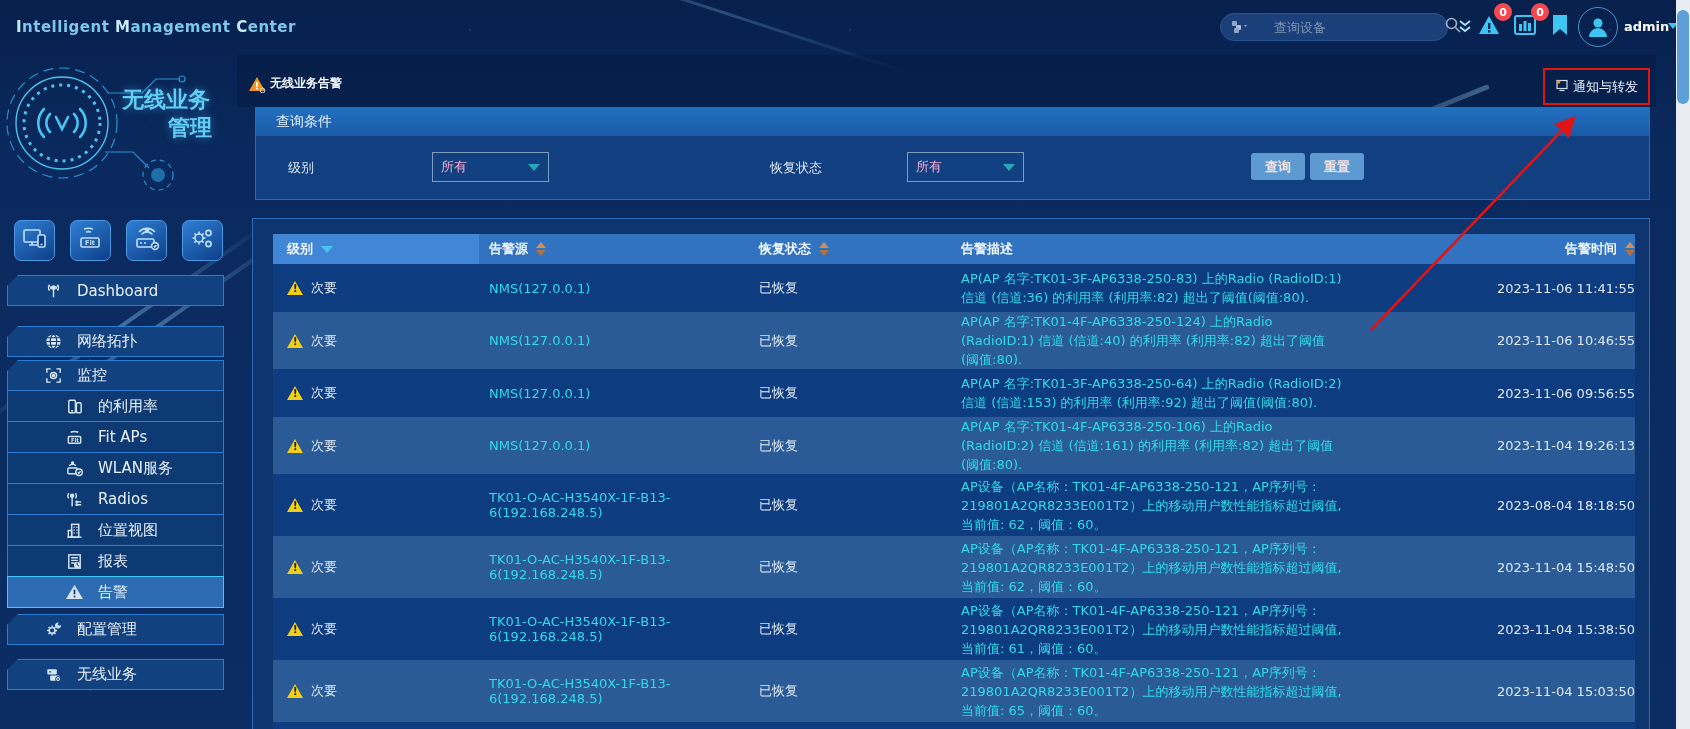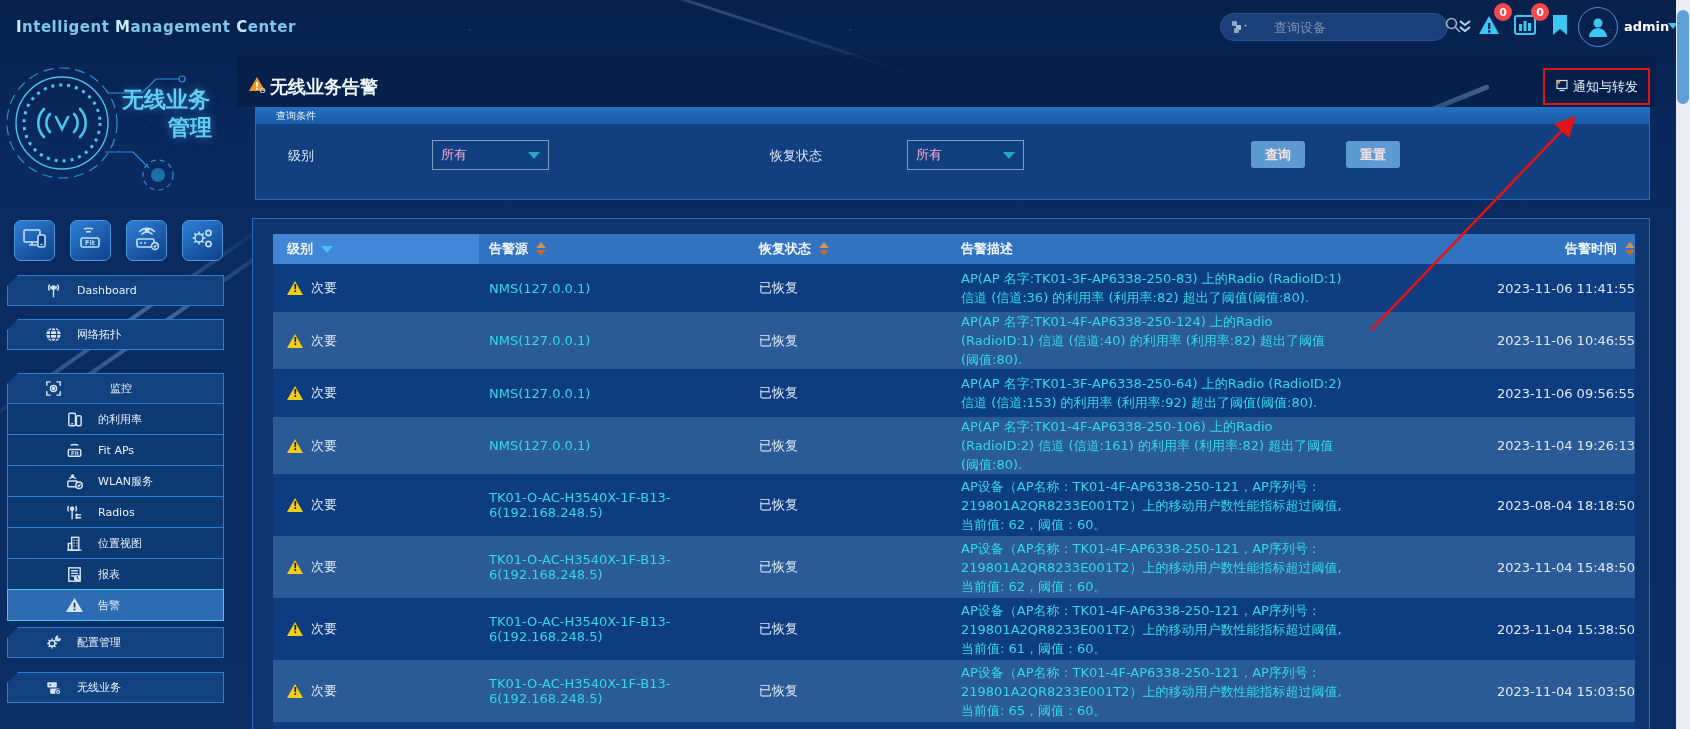--- a/index.html
+++ b/index.html
@@ -42,40 +42,40 @@
   
   .sidebar { position:absolute; left:0; top:55px; width:237px; height:674px; }
   .logo-wrap { position:absolute; left:0; top:2px; width:237px; height:140px; }
   .logo-title1 { position:absolute; left:122px; top:28px; font-size:22px; font-weight:bold; color:#62cdf5; text-shadow:0 0 8px rgba(80,200,255,.5); }
   .logo-title2 { position:absolute; left:168px; top:56px; font-size:22px; font-weight:bold; color:#62cdf5; text-shadow:0 0 8px rgba(80,200,255,.5); }
   .tiles { position:absolute; left:14px; top:165px; width:214px; display:flex; gap:15px; }
   .tile { width:41px; height:41px; border-radius:7px; background:linear-gradient(145deg,#2f7fd6,#0e3f88); border:1px solid #4a97e0; display:flex; align-items:center; justify-content:center; cursor:pointer; }
   .menu { position:absolute; left:0; top:212px; width:237px; }
   .menu-item { position:relative; margin:0 13px 0 7px; height:31px; display:flex; align-items:center; background:#11417f; border:1px solid #2d7dd2; cursor:pointer; }
   .menu-item.lvl1 { clip-path:polygon(11px 0, 100% 0, 100% 100%, 0 100%, 0 11px); }
-  .menu-item.gap8 { margin-top:8px; } .menu-item.gap10 { margin-top:13px; } .menu-item.gap13 { margin-top:23px;gap:33px; }
+  .menu-item.gap8 { margin-top:8px; } .menu-item.gap10 { margin-top:20px; } .menu-item.gap13 { margin-top:3px; }
   .menu-item.gap6 { margin-top:6px; } .menu-item.gap14 { margin-top:14px; }
   .menu-item.lvl2 { height:32px; margin-top:-1px; background:#0e3a74; }
   .menu-item.selected { background:#2d6cb3; border:1px solid #41c8f5;text-align:center; }
   .menu-item .mi-ico { display:flex; width:20px; justify-content:center; margin-left:35px; }
   .menu-item.lvl2 .mi-ico { margin-left:56px; }
-  .menu-item .mi-label { margin-left:14px; font-size:11px; color:#e9f2fb; white-space:nowrap; }
+  .menu-item .mi-label { margin-left:14px; font-size:15px; color:#e9f2fb; white-space:nowrap; }
 
   
   .main { position:absolute; left:237px; top:55px; width:1419px; height:674px; overflow:hidden; }
   .page-title-row { position:absolute; left:0; top:0; width:100%; height:52px; background:rgba(4,22,54,.35); }
-  .page-title { position:absolute; left:33px; top:20px; font-size:18px; font-weight:bold; color:#f0f6fd; }
+  .page-title { position:absolute; left:33px; top:20px; font-size:12px; font-weight:bold; color:#f0f6fd; }
   .pt-warn { position:absolute; left:11px; top:21px; }
   .notify-box { position:absolute; left:1306px; top:13px; width:107px; height:37px; border:2px solid #e01414; display:flex; align-items:center; justify-content:center; cursor:pointer; }
   .notify-label { font-size:13px; color:#eaf2fb; margin-left:4px; white-space:nowrap; }
   .arrow-svg { position:absolute; left:1100px; top:55px; width:319px; height:300px; pointer-events:none; z-index:5; }
 
   .panel { position:absolute; background:#123f80; border:1px solid #2a6ab8; }
   .query-panel { left:18px; top:52px; width:1395px; height:93px; }
-  .qp-header { height:16px; background:linear-gradient(180deg,#2270c0,#1a5aa6); display:flex; align-items:center; padding-left:20px; font-size:10px; color:#eaf3fc; }
+  .qp-header { height:28px; background:linear-gradient(180deg,#2270c0,#1a5aa6); display:flex; align-items:center; padding-left:20px; font-size:14px; color:#eaf3fc; }
   .qp-body { position:relative; height:64px; }
   .q-label { position:absolute; top:23px; font-size:13px; color:#dce8f5; }
   .q-select { position:absolute; top:16px; width:117px; height:30px; border:1px solid #7f9cbf; background:#10407f; display:flex; align-items:center; padding:0 8px; font-size:13px; color:#f9a8d4; cursor:pointer; }
   .q-caret { position:absolute; right:8px; top:11px; width:0; height:0; border-left:6px solid transparent; border-right:6px solid transparent; border-top:7px solid #2aa6b8; }
   .q-btn { position:absolute; top:17px; height:27px; border:none; border-radius:3px; background:#5e9ad2; color:#f6e3e3; font-size:13px; font-weight:bold; cursor:pointer; padding:0 14px; font-family:inherit; }
 
   .table-panel { left:15px; top:163px; width:1398px; height:520px; background:#0f356e; }
   .alarm-table { position:absolute; left:20px; top:15px; width:1362px; }
   .t-row { display:flex; width:1362px; }
   .t-head { height:30px; background:#3172c1; }
@@ -400,21 +400,21 @@
         <div class="q-select" style="left:176px;">
           <span>所有</span>
           <span class="q-caret"></span>
         </div>
         <span class="q-label" style="left:514px;">恢复状态</span>
         <div class="q-select" style="left:651px;">
           <span>所有</span>
           <span class="q-caret"></span>
         </div>
         <button class="q-btn" style="left:995px;">查询</button>
-        <button class="q-btn" style="left:1054px;margin-left:36px;">重置</button>
+        <button class="q-btn" style="left:1054px;">重置</button>
       </div>
     </div>
 
     <div class="panel table-panel">
       <div class="alarm-table" id="alarmTable">
           <div class="t-row t-head">
             <div class="t-cell th c0 active">
               <span>级别</span>
               <span class="sort-desc"></span>
             </div>

